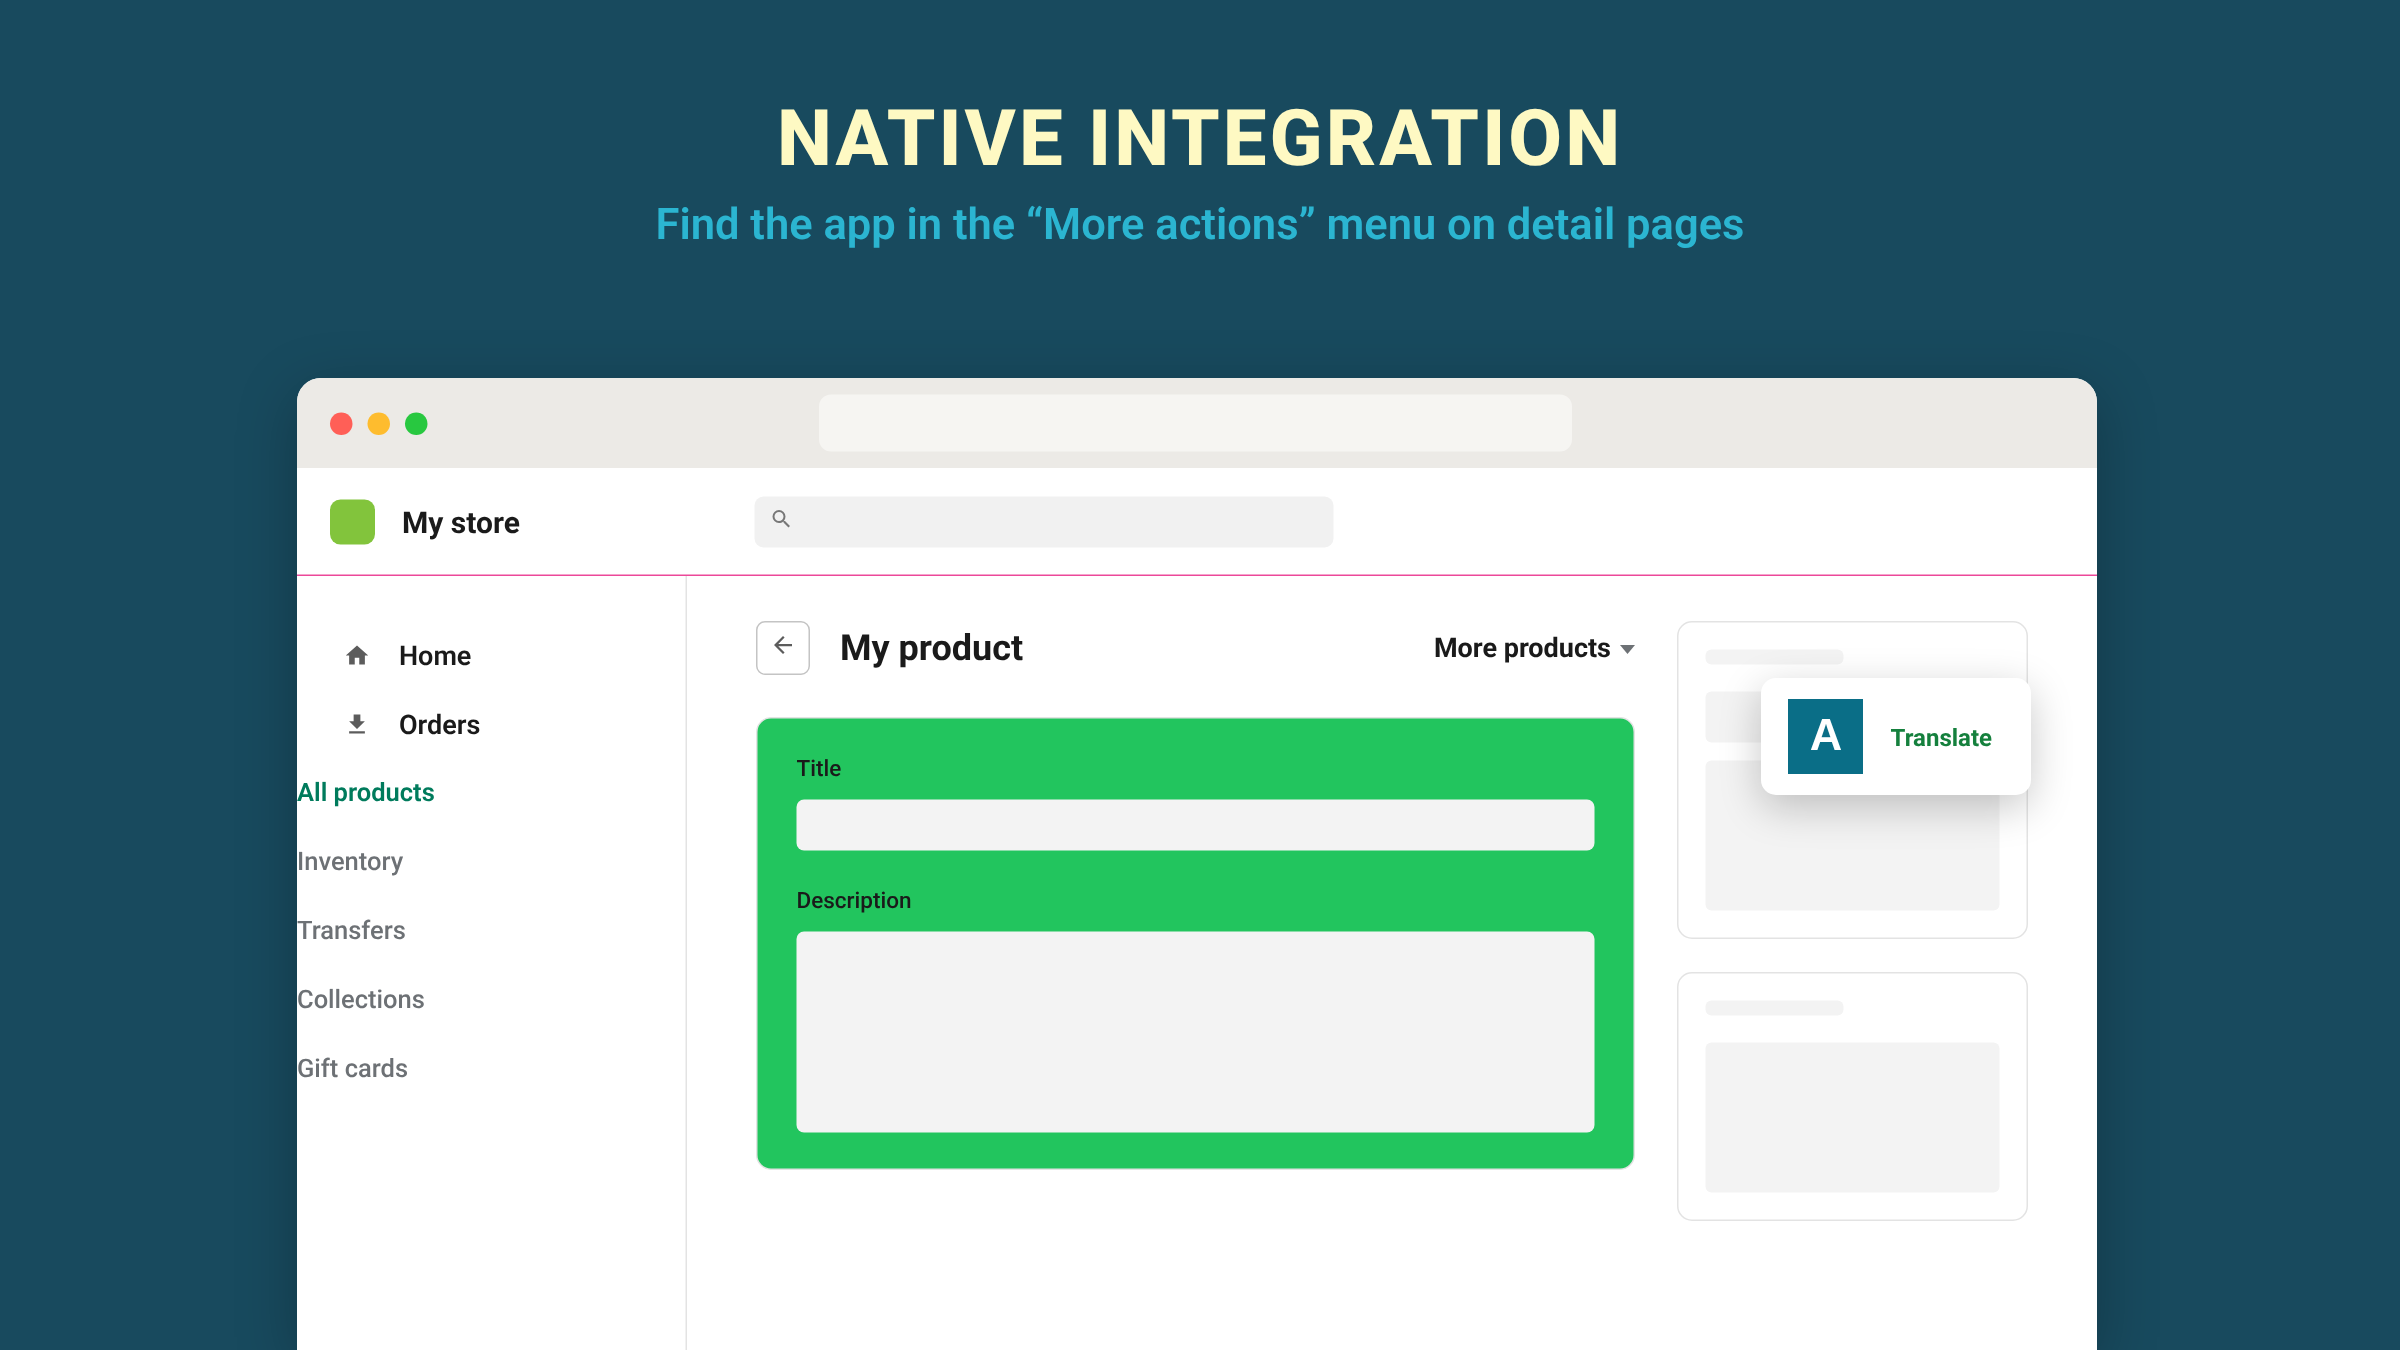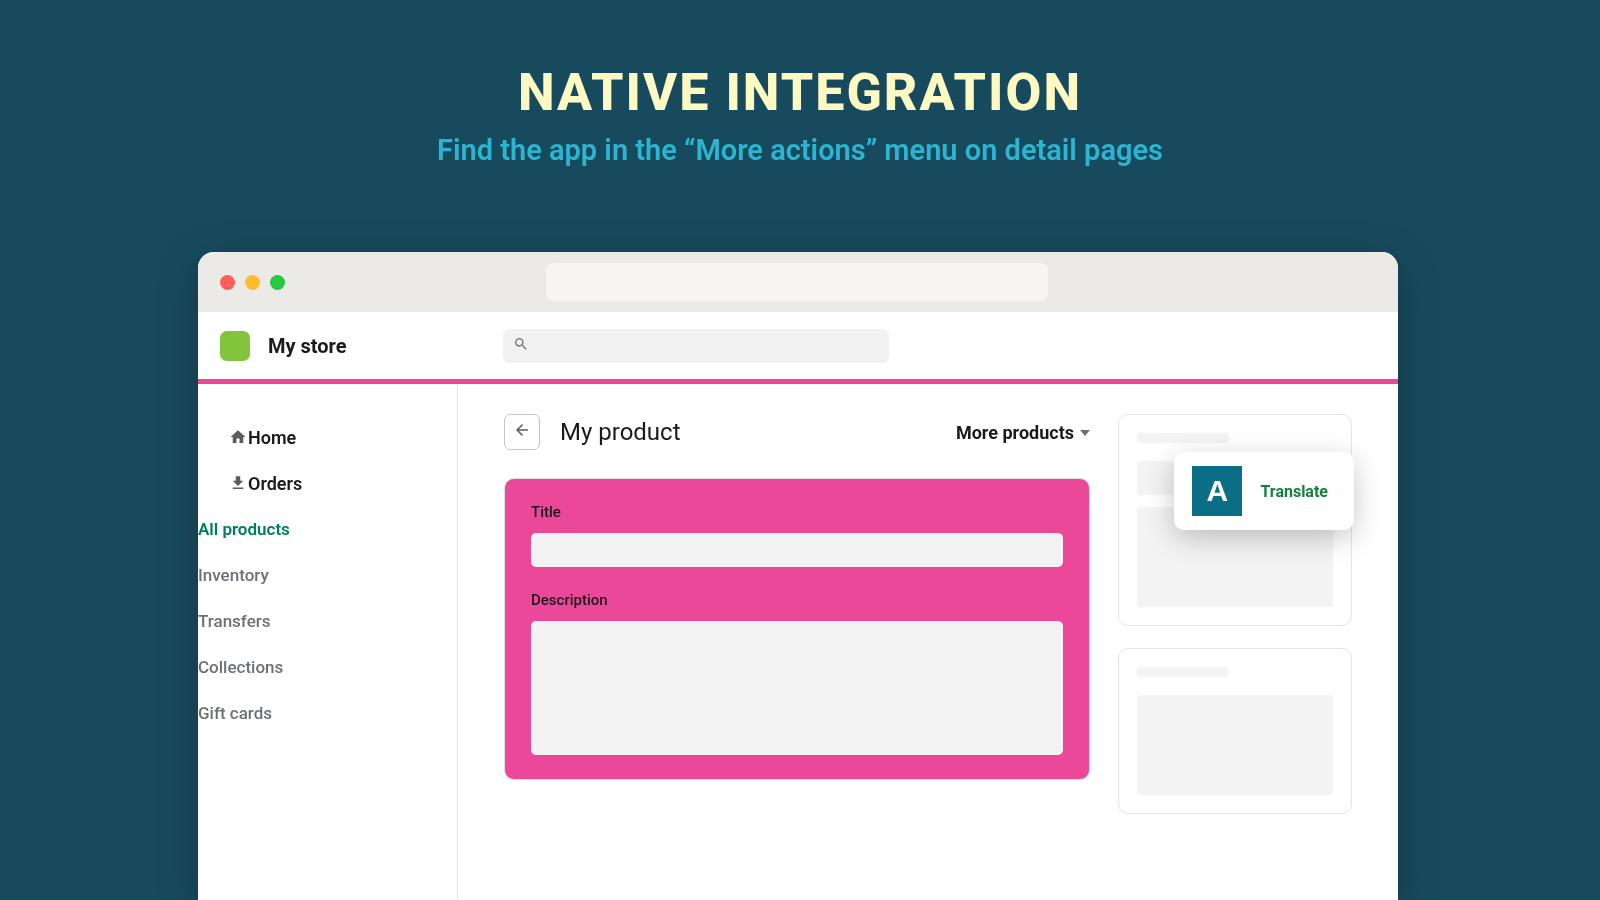--- a/index.html
+++ b/index.html
@@ -54,21 +54,21 @@
 .urlbar {
   position: absolute;
   left: 348px;
   width: 502px;
   height: 38px;
   background: #f6f5f2;
   border-radius: 8px;
 }
 .appbar {
   height: 72px;
-  border-bottom: 5px solid #ec4899;
+  border-bottom: 1px solid #ec4899;
   display: flex;
   align-items: center;
   padding: 0 22px;
 }
 .logo {
   width: 30px; height: 30px;
   background: #82c43c;
   border-radius: 7px;
   margin-right: 18px;
 }
@@ -88,21 +88,21 @@
 .sidebar {
   width: 260px;
   border-right: 1px solid #e3e3e3;
   padding: 30px 0;
 }
 .nav-item {
   display: flex;
   align-items: center;
   height: 46px;
   padding: 0 30px;
-  gap: 0;
+  gap: 18px;
   font-size: 18px;
   font-weight: 600;
   color: #1a1a1a;
   cursor: pointer;
 }
 .nav-item.active { color: #007b5c; }
 .nav-item .icon { width: 20px; height: 20px; display:flex; align-items:center; justify-content:center; }
 .nav-item .icon svg { width: 18px; height: 18px; fill: #5c5c5c; }
 .nav-item.active .icon svg { fill: #007b5c; }
 .subnav { }
@@ -127,36 +127,36 @@
 .page-left { display: flex; align-items: center; gap: 20px; }
 .back-btn {
   width: 36px; height: 36px;
   border: 1px solid #c4c4c4;
   border-radius: 6px;
   display: flex; align-items: center; justify-content: center;
   cursor: pointer;
   background: #fff;
 }
 .back-btn svg { width: 18px; height: 18px; fill: #5c5c5c; }
-.page-title { font-size: 24px; font-weight: 400; color: #1a1a1a; }
+.page-title { font-size: 24px; font-weight: 700; color: #1a1a1a; }
 .more-actions {
   display: flex; align-items: center; gap: 6px;
   font-size: 18px; font-weight: 700; color: #1a1a1a;
   cursor: pointer;
   position: relative;
 }
 .more-actions .caret {
   width: 0; height: 0;
   border-left: 5px solid transparent;
   border-right: 5px solid transparent;
   border-top: 6px solid #6d7175;
   margin-top: 2px;
 }
 .card {
-  background: #ec4899;
+  background: #22c55e;
   border: 1px solid #e3e3e3;
   border-radius: 10px;
   padding: 24px 26px;
 }
 .field-label { font-size: 15px; font-weight: 500; color: #1a1a1a; margin-bottom: 12px; }
 .input-skel {
   width: 100%; height: 34px;
   background: #f3f3f3;
   border-radius: 5px;
   margin-bottom: 24px;

